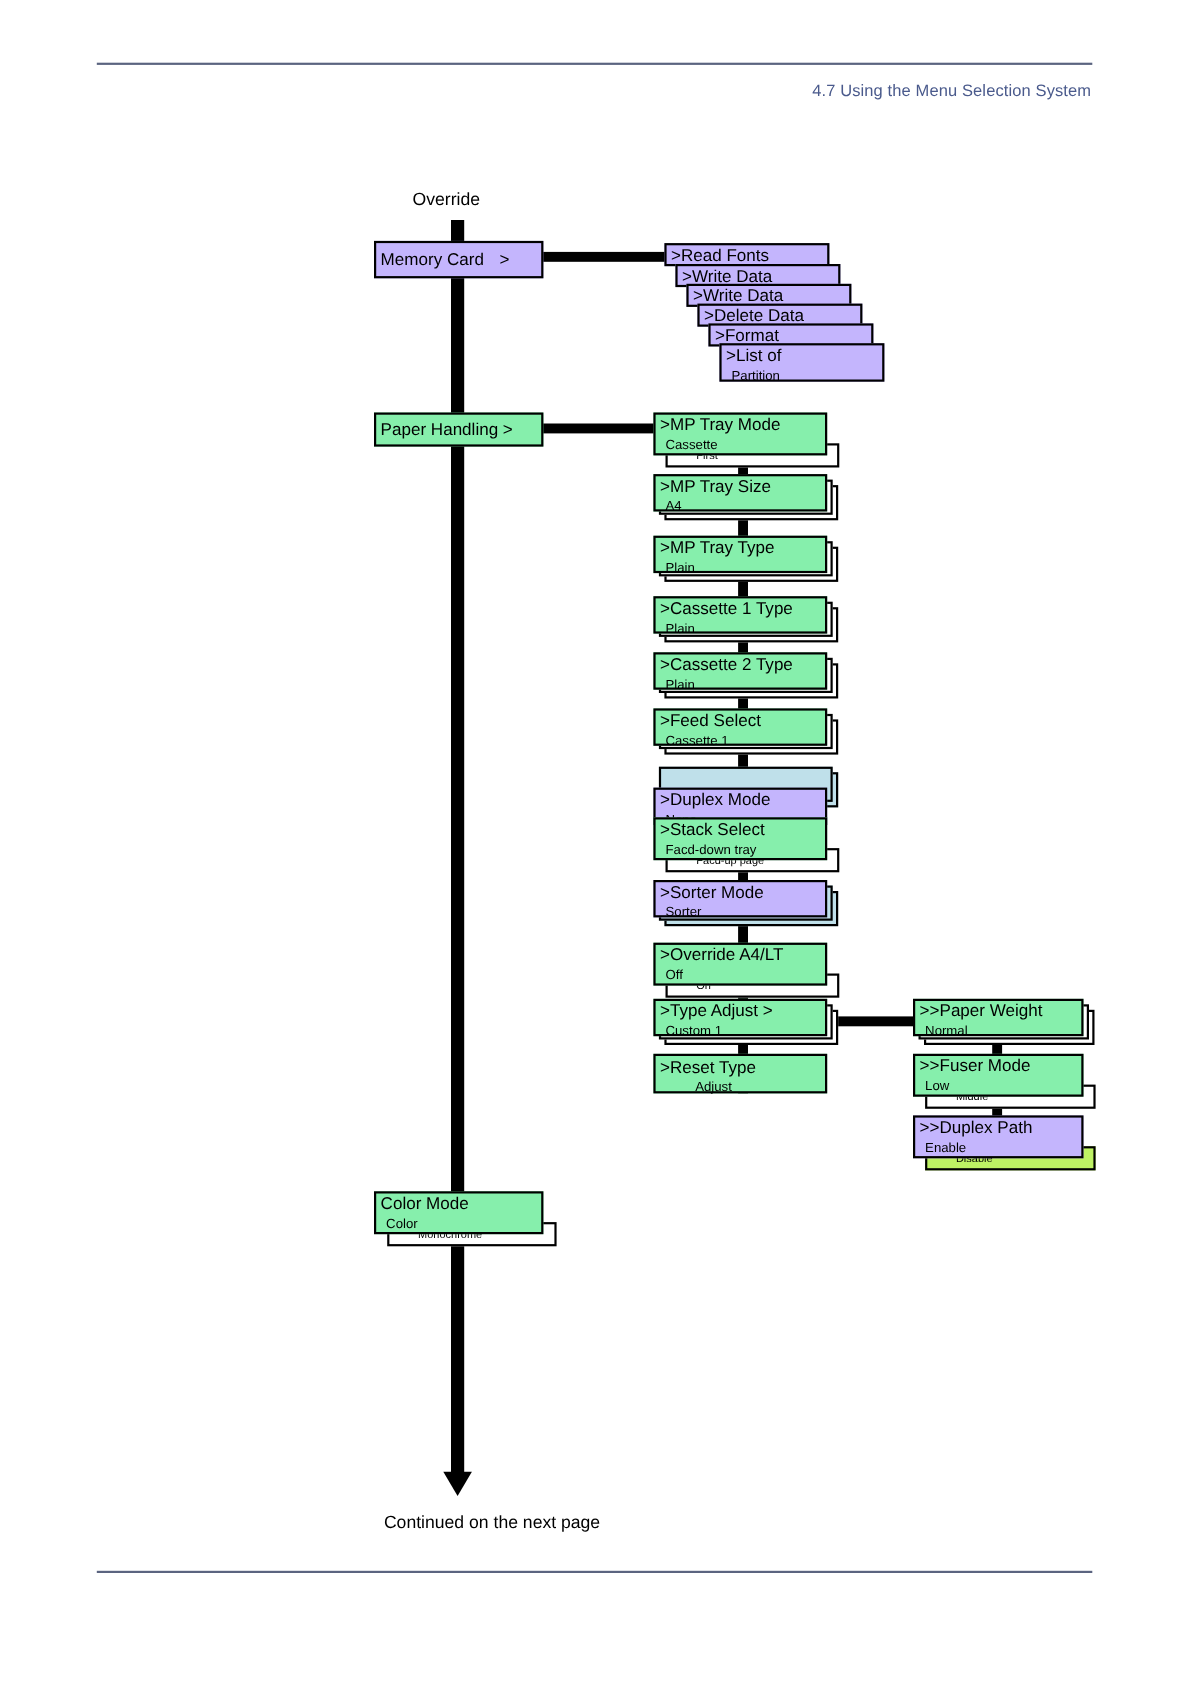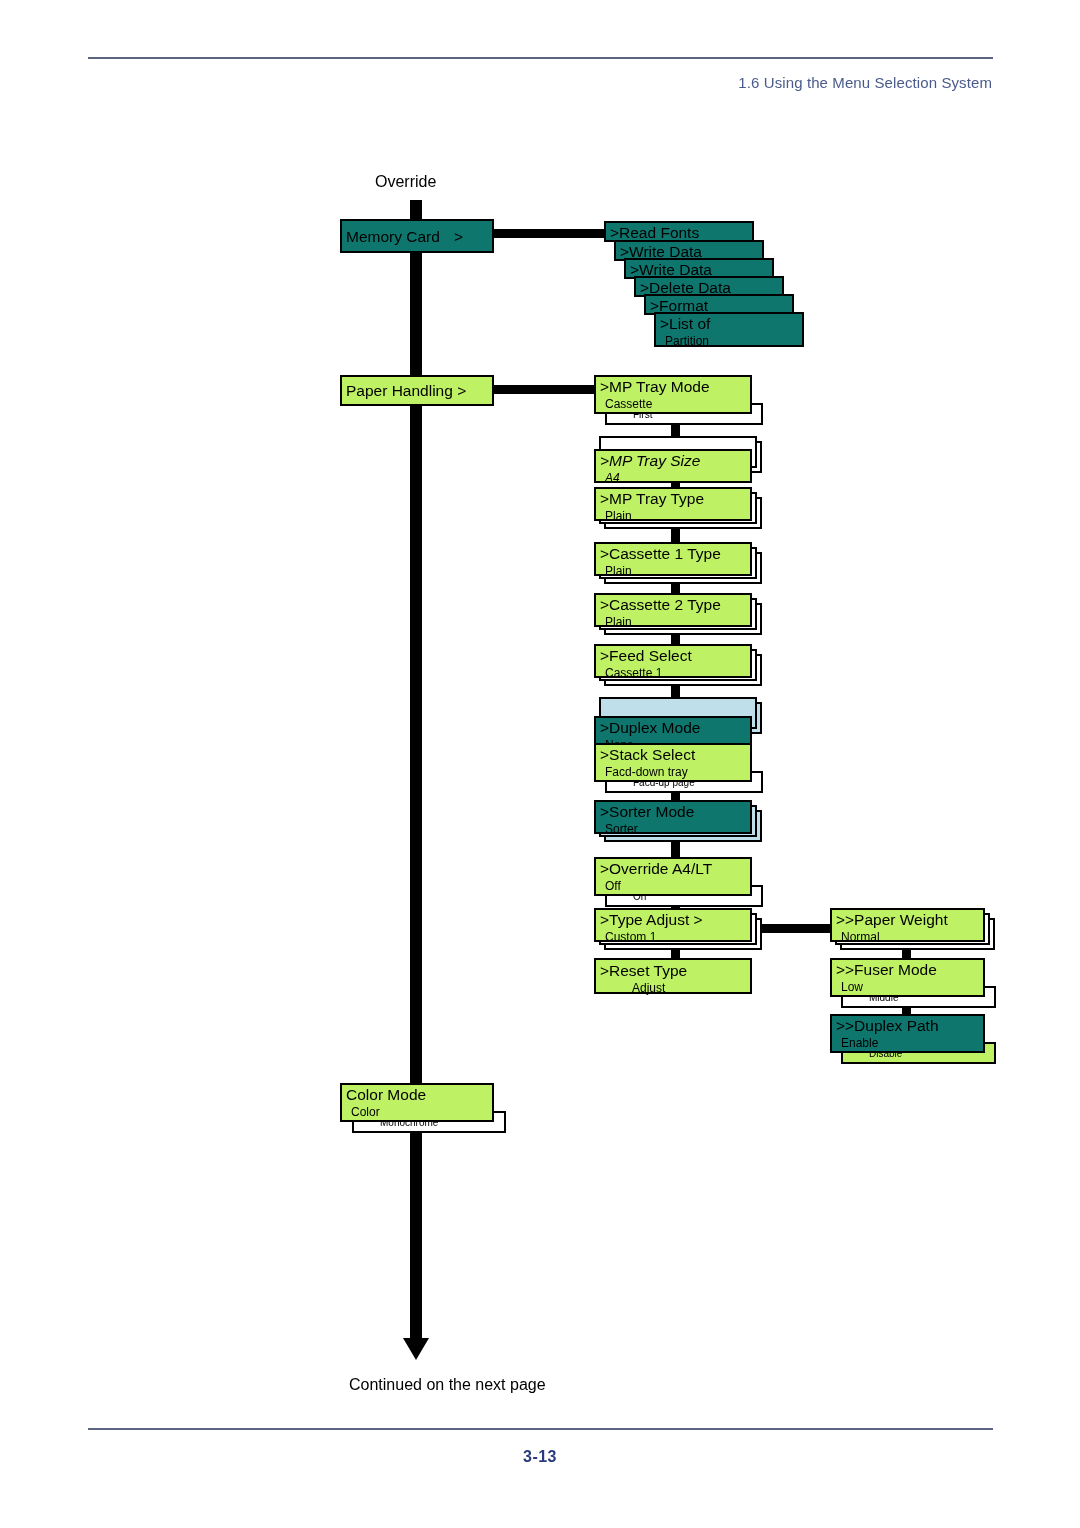--- a/index.html
+++ b/index.html
@@ -17,46 +17,45 @@
   .ftr-page{position:absolute;left:0;right:0;top:1448px;text-align:center;font-size:16px;font-weight:bold;color:#2a3a7a;letter-spacing:.5px;}
 
   
   .spine{position:absolute;background:#000;}
   .arrow-head{position:absolute;width:0;height:0;border-left:13px solid transparent;border-right:13px solid transparent;border-top:22px solid #000;}
 
   .cap-top{position:absolute;font-size:16px;color:#000;}
   .cap-bottom{position:absolute;font-size:16px;color:#000;}
 
   
-  .node{position:absolute;box-sizing:border-box;border:2.5px solid #000;background:#bef264;}
-  .node.blue{background:#0f766e;}
+  .node{position:absolute;box-sizing:border-box;border:2.5px solid #000;background:#86efac;}
+  .node.blue{background:#c4b5fd;}
   .node .l1{position:absolute;left:4px;top:1px;font-size:15.5px;line-height:18px;white-space:nowrap;color:#000;}
   .node .l2{position:absolute;left:9px;top:18px;font-size:12px;line-height:18px;white-space:nowrap;color:#000;}
 
   
   .stackcard{position:absolute;box-sizing:border-box;border:2px solid #000;background:#fff;}
   .stackcard.blue{background:#bfe0ea;}
 
   
   .optbox{position:absolute;box-sizing:border-box;border:2.5px solid #000;background:#fff;}
   .optbox.blue{background:#bef264;}
   .optbox .t{position:absolute;left:26px;top:1px;font-size:10px;line-height:18px;white-space:nowrap;color:#000;}
 
   .connector{position:absolute;background:#000;}
 </style>
 </head>
 <body>
 
 <div class="page">
 
   <div class="hdr-rule"></div>
-  <div class="hdr-text">1.6 Using the Menu Selection System</div>
+  <div class="hdr-text">4.7 Using the Menu Selection System</div>
 
   <div class="ftr-rule"></div>
-  <div class="ftr-page">3-13</div>
 
   <div class="cap-top" style="left:375px;top:173px;">Override</div>
 
   <div class="spine" style="left:410px;top:200px;width:12px;height:1142px;"></div>
   <div class="arrow-head" style="left:403px;top:1338px;"></div>
   <div class="cap-bottom" style="left:349px;top:1376px;">Continued on the next page</div>
 
   <div class="connector" style="left:492px;top:229px;width:114px;height:9px;"></div>
 
   <div class="node blue" style="left:340px;top:219px;width:154px;height:34px;">
@@ -95,21 +94,21 @@
   <div class="optbox" style="left:605px;top:403px;width:158px;height:22px;">
     <div class="t">First</div>
   </div>
   <div class="node" style="left:594px;top:375px;width:158px;height:39px;">
     <div class="l1">&gt;MP Tray Mode</div>
     <div class="l2">Cassette</div>
   </div>
 
   <div class="stackcard" style="left:604px;top:441px;width:158px;height:32px;"></div>
   <div class="stackcard" style="left:599px;top:436px;width:158px;height:32px;"></div>
-  <div class="node" style="left:594px;top:449px;width:158px;height:34px;font-style:italic;">
+  <div class="node" style="left:594px;top:431px;width:158px;height:34px;">
     <div class="l1">&gt;MP Tray Size</div>
     <div class="l2">A4</div>
   </div>
 
   <div class="stackcard" style="left:604px;top:497px;width:158px;height:32px;"></div>
   <div class="stackcard" style="left:599px;top:492px;width:158px;height:32px;"></div>
   <div class="node" style="left:594px;top:487px;width:158px;height:34px;">
     <div class="l1">&gt;MP Tray Type</div>
     <div class="l2">Plain</div>
   </div>

